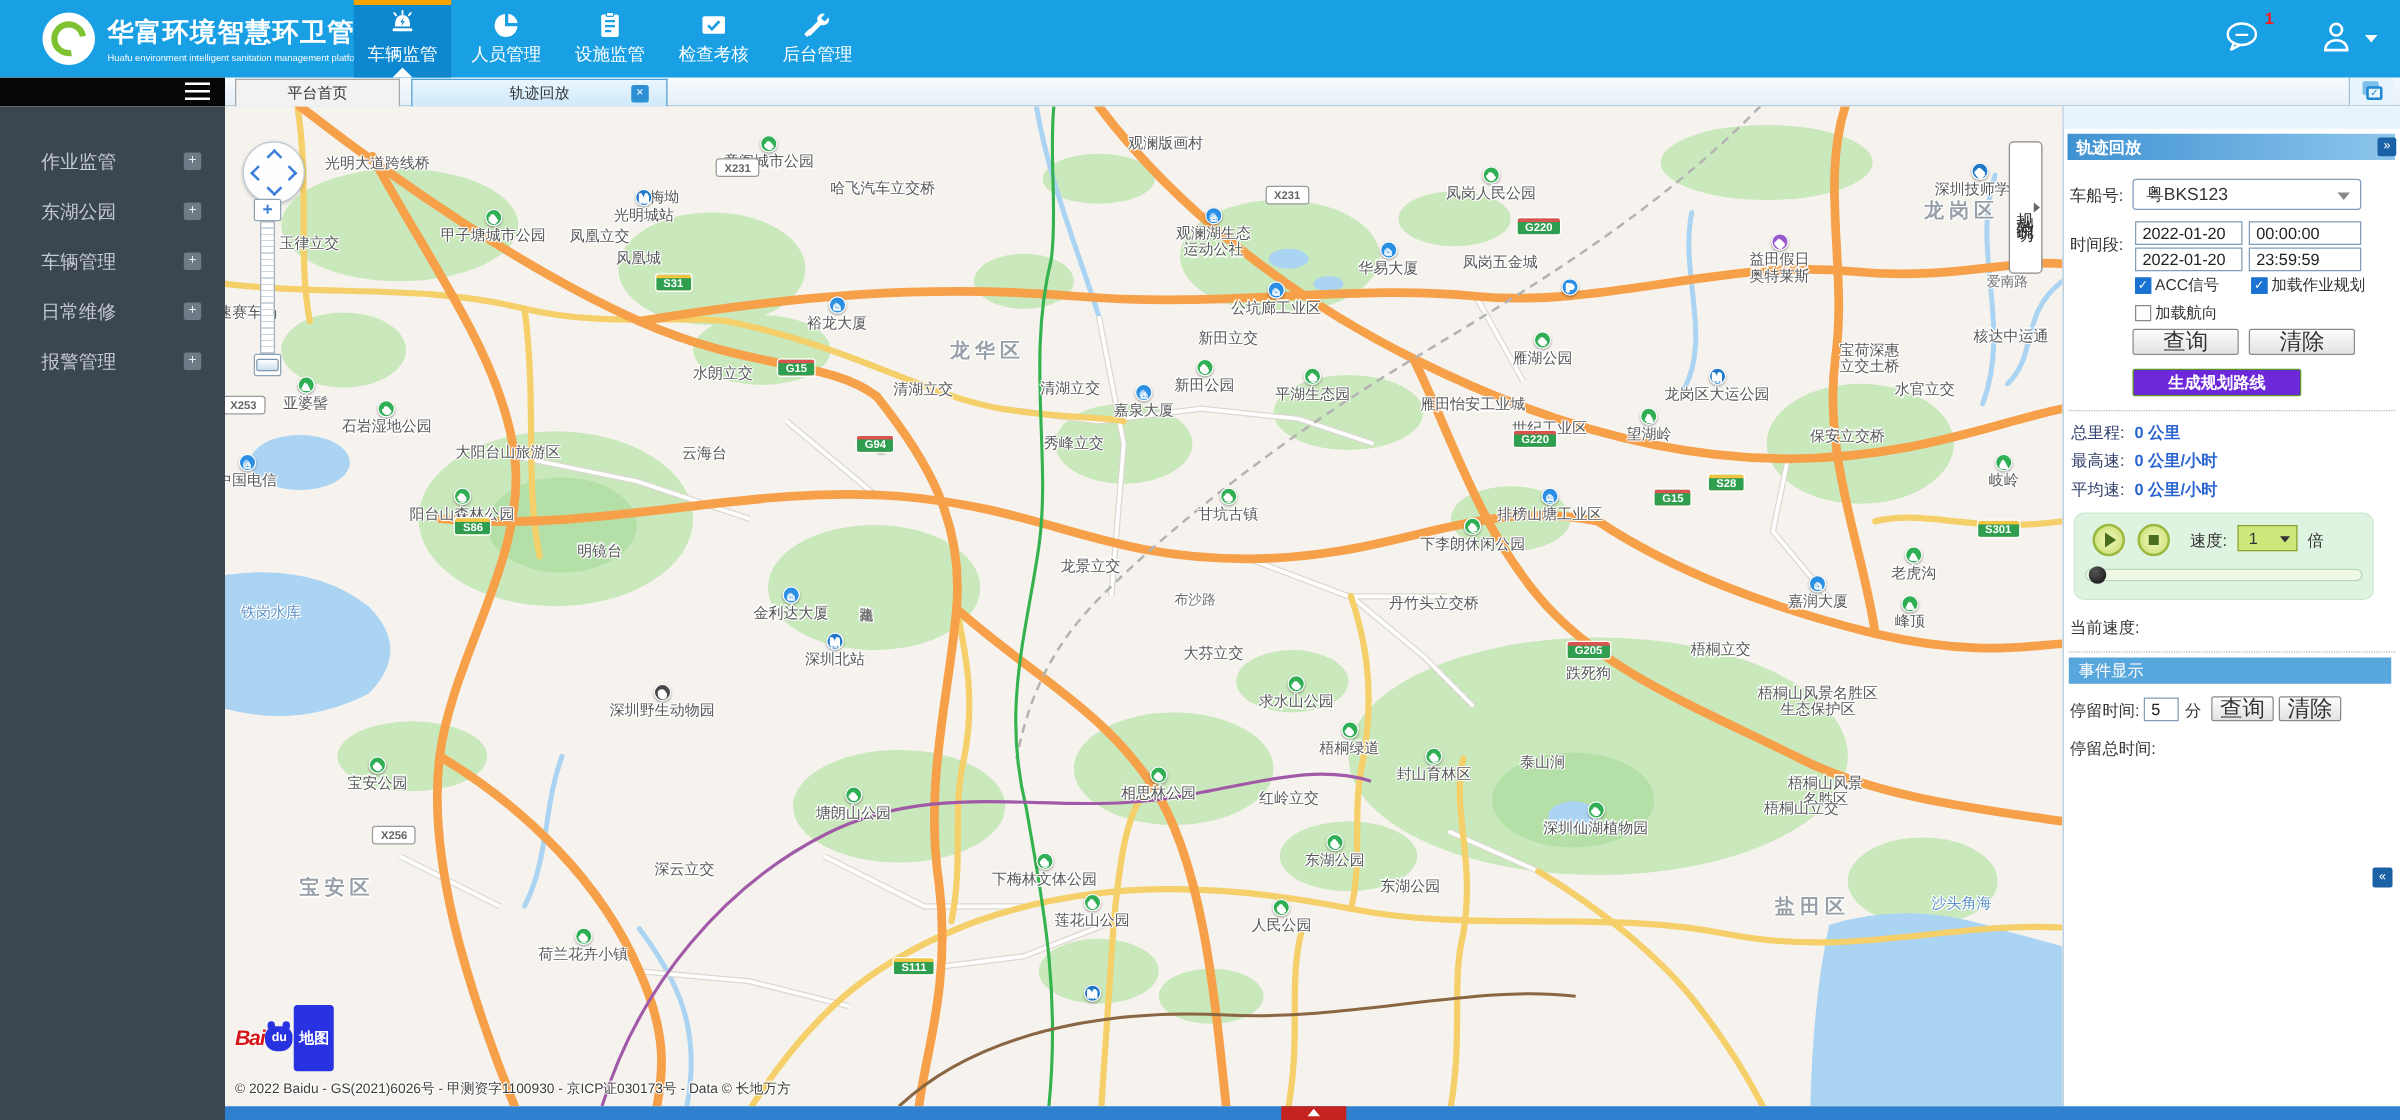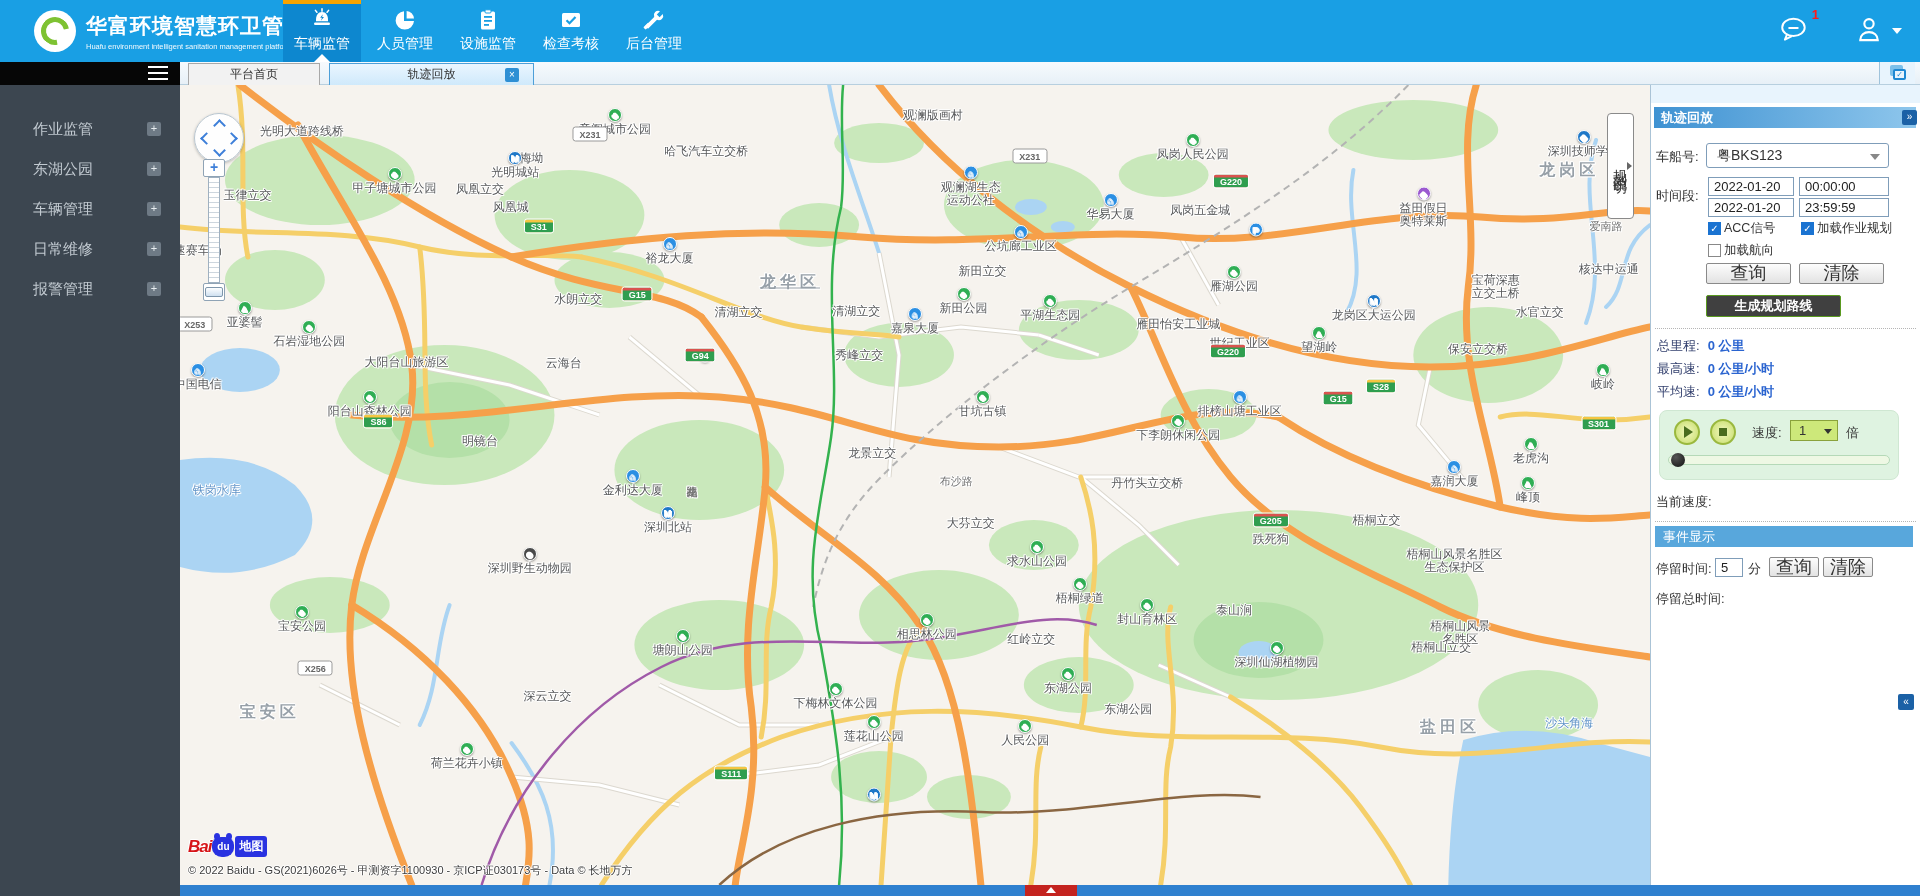--- a/index.html
+++ b/index.html
@@ -97,21 +97,21 @@
     cursor:pointer;z-index:10;}
   #plan-note::after{content:"";position:absolute;right:1px;top:48px;border-top:4px solid transparent;
     border-bottom:4px solid transparent;border-left:5px solid #666;}
   #baidu-logo{position:absolute;left:8px;bottom:28px;display:flex;align-items:center;z-index:11;font-weight:bold;}
   #bd-bai{color:#d61518;font-size:17px;font-style:italic;letter-spacing:-1px;
     text-shadow:-1px 0 #fff,1px 0 #fff,0 -1px #fff,0 1px #fff;}
   #bd-paw{width:22px;height:20px;background:#2932e1;border-radius:40% 40% 45% 45%;color:#fff;font-size:10px;
     font-weight:bold;text-align:center;line-height:20px;margin:0 1px;position:relative;}
   #bd-paw::before,#bd-paw::after{content:"";position:absolute;top:-4px;width:6px;height:7px;border-radius:50%;background:#2932e1;}
   #bd-paw::before{left:2px;} #bd-paw::after{right:2px;}
-  #bd-map-word{background:#2932e1;color:#fff;font-size:12px;padding:2px 4px;border-radius:3px;}
+  #bd-map-word{background:#2932e1;color:#fff;font-size:12px;padding:18px 4px;border-radius:3px;}
   #map-attr{position:absolute;left:8px;bottom:7px;font-size:11px;color:#3c3c3c;z-index:11;
     text-shadow:-1px 0 #fff,1px 0 #fff,0 -1px #fff,0 1px #fff;}
 
   
   #bottom-strip{position:absolute;left:180px;top:885px;width:1740px;height:11px;background:#2f80cf;z-index:28;}
   #strip-toggle{position:absolute;left:845px;top:0;width:52px;height:11px;background:#c4231f;cursor:pointer;}
   #strip-toggle::after{content:"";position:absolute;left:50%;top:2px;margin-left:-5px;
     border-left:5px solid transparent;border-right:5px solid transparent;border-bottom:6px solid #fff;}
 
   
@@ -129,21 +129,21 @@
   #veh-select .sel-caret{position:absolute;right:8px;top:10px;border-left:5px solid transparent;
     border-right:5px solid transparent;border-top:6px solid #888;}
   .p-input{position:absolute;height:19px;border:1px solid #7f9db9;background:#fff;font-size:13px;
     line-height:17px;padding-left:5px;color:#222;}
   .cbrow{position:absolute;display:flex;align-items:center;font-size:12.5px;cursor:pointer;}
   .cb{width:13px;height:13px;border:1px solid #888;background:#fff;margin-right:3px;font-size:10px;
     line-height:12px;text-align:center;color:#fff;}
   .cb.on{background:#1a73d1;border-color:#1a73d1;}
   .gbtn{position:absolute;height:21px;border:1px solid #8a8a8a;border-radius:2px;font-size:18px;
     background:linear-gradient(#fdfdfd,#e2e2e2);text-align:center;line-height:19px;cursor:pointer;color:#333;}
-  #gen-btn{position:absolute;left:55px;top:210px;width:135px;height:22px;background:#404040;
+  #gen-btn{position:absolute;left:55px;top:210px;width:135px;height:22px;background:#6d28d9;
     border:1px solid #5a9a20;border-radius:2px;color:#fff;font-weight:bold;text-align:center;
     line-height:20px;cursor:pointer;}
   .dotted{position:absolute;left:4px;right:4px;border-top:1px dotted #b5b5b5;}
   .stat-row{position:absolute;left:6px;}
   .stat-label{color:#33406e;} .stat-value{color:#2a64d0;font-weight:bold;margin-left:8px;}
   #player{position:absolute;left:8px;top:325px;width:240px;height:70px;background:#dff3e1;
     border:1px solid #cfe7d2;border-radius:8px;}
   .pp-btn{position:absolute;top:8px;width:26px;height:26px;border-radius:50%;cursor:pointer;
     background:radial-gradient(#f2f9c0,#c6dc6a);border:2px solid #9ab83e;}
   #btn-play{left:14px;} #btn-stop{left:50px;}
@@ -432,21 +432,21 @@
       <div class="mlabel" style="left: 14.6%; top: 12%;"><span class="mk mk-park">♣</span><span>甲子塘城市公园</span></div>
       <div class="mlabel" style="left: 22.5%; top: 15.2%;"><span>风凰城</span></div>
       <div class="mlabel" style="left: 53.8%; top: 12.6%;"><span class="mk mk-bldg">⌂</span><span>观澜湖生态<br>运动公社</span></div>
       <div class="mlabel" style="left: 69.4%; top: 15.6%;"><span>凤岗五金城</span></div>
       <div class="mlabel" style="left: 63.3%; top: 15.3%;"><span class="mk mk-bldg">⌂</span><span>华易大厦</span></div>
       <div class="mlabel" style="left: 57.2%; top: 19.3%;"><span class="mk mk-bldg">⌂</span><span>公坑廊工业区</span></div>
       <div class="mlabel" style="left: 84.6%; top: 15.2%;"><span class="mk mk-shop">◆</span><span>益田假日<br>奥特莱斯</span></div>
       <div class="mlabel road" style="left: 97%; top: 17.6%;"><span>爱南路</span></div>
       <div class="mlabel" style="left: 0.8%; top: 20.6%;"><span>极速赛车场</span></div>
       <div class="mlabel" style="left: 33.3%; top: 20.7%;"><span class="mk mk-bldg">⌂</span><span>裕龙大厦</span></div>
-      <div class="mlabel district" style="left: 41.5%; top: 24.5%; text-decoration: underline;"><span>龙华区</span></div>
+      <div class="mlabel district" style="left: 41.5%; top: 24.5%;"><span>龙华区</span></div>
       <div class="mlabel" style="left: 54.6%; top: 23.3%;"><span>新田立交</span></div>
       <div class="mlabel" style="left: 71.7%; top: 24.2%;"><span class="mk mk-park">♣</span><span>雁湖公园</span></div>
       <div class="mlabel" style="left: 89.5%; top: 25.2%; font-family: Liberation Serif, serif;"><span>宝荷深惠<br>立交土桥</span></div>
       <div class="mlabel" style="left: 97.2%; top: 23%;"><span>核达中运通</span></div>
       <div class="mlabel" style="left: 4.4%; top: 28.7%;"><span class="mk mk-mtn">▲</span><span>亚婆髻</span></div>
       <div class="mlabel" style="left: 27.1%; top: 26.8%;"><span>水朗立交</span></div>
       <div class="mlabel" style="left: 38%; top: 28.4%;"><span>清湖立交</span></div>
       <div class="mlabel" style="left: 46%; top: 28.2%;"><span>清湖立交</span></div>
       <div class="mlabel" style="left: 50%; top: 29.5%;"><span class="mk mk-bldg">⌂</span><span>嘉泉大厦</span></div>
       <div class="mlabel" style="left: 53.3%; top: 27%;"><span class="mk mk-park">♣</span><span>新田公园</span></div>

